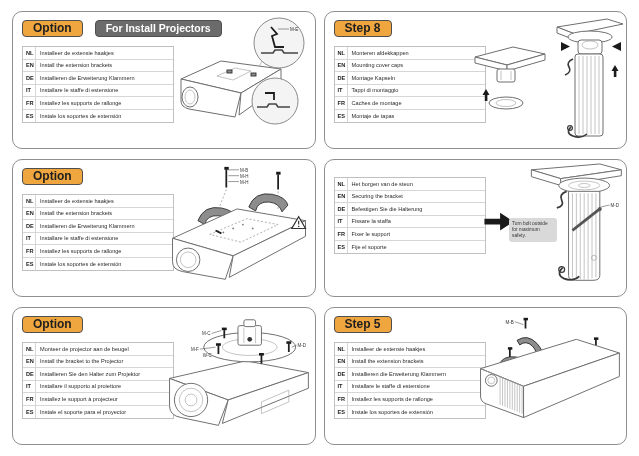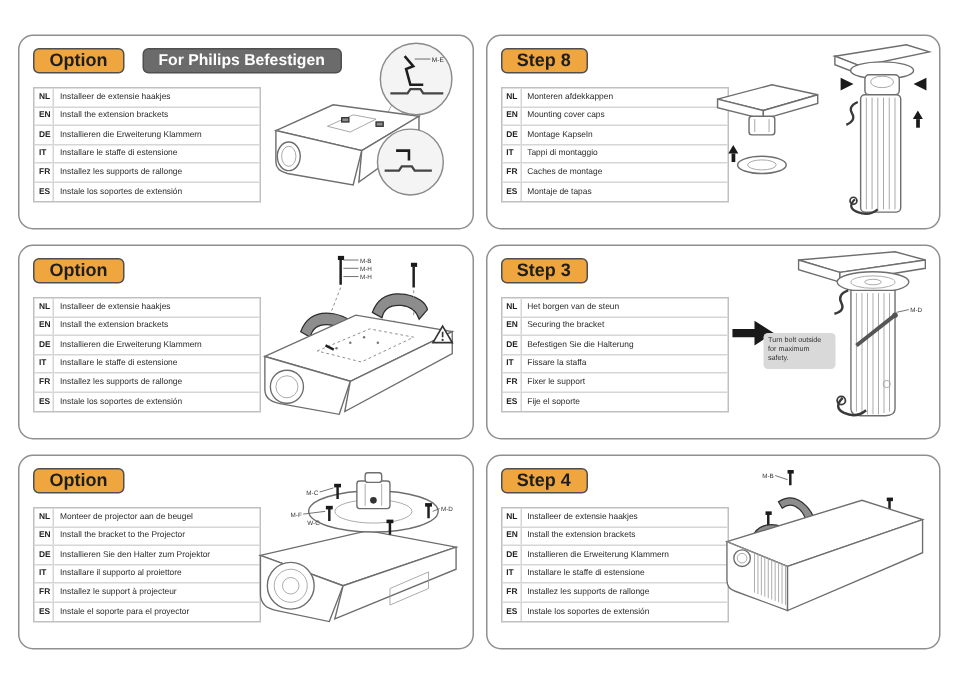--- a/index.html
+++ b/index.html
@@ -1,17 +1,17 @@
 <!DOCTYPE html>
 <html><head>
 <meta charset="utf-8">
 <style>
   * { margin:0; padding:0; box-sizing:border-box; }
   body { width:639px; height:456px; background:#ffffff; font-family:"Liberation Sans", sans-serif; overflow:hidden; }
-  .page { width:639px; height:456px; padding:23px 12px; display:grid; grid-template-columns:1fr 1fr; grid-template-rows:1fr 1fr 1fr; gap:10px 8px; background:#fff; }
+  .page { width:639px; height:456px; padding:11px 12px; display:grid; grid-template-columns:1fr 1fr; grid-template-rows:1fr 1fr 1fr; gap:10px 8px; background:#fff; }
   .panel { position:relative; border:1.5px solid #8f8f8f; border-radius:10px; background:#fff; padding:8px 9px; overflow:hidden; }
   .badges { display:flex; gap:12px; align-items:center; }
   .badge { border:1.5px solid #4f4f4f; border-radius:4px; padding:0 10px; height:17px; line-height:15px; font-size:12px; font-weight:bold; color:#1e1e1e; }
   .badge.orange { background:#F0A63E; }
   .badge.gray { background:#6B6B6B; color:#ffffff; font-weight:600; font-size:10.5px; line-height:15px; }
   .lang-table { margin-top:9px; width:152px; border:1px solid #c0c0c0; background:#fff; }
   .lang-row { display:flex; align-items:center; height:12.5px; border-bottom:1px solid #d6d6d6; }
   .lang-row:last-child { border-bottom:none; }
   .lang-code { flex:0 0 13px; font-weight:700; font-size:5.6px; color:#222; padding-left:3px; border-right:1px solid #d6d6d6; height:100%; display:flex; align-items:center; }
   .lang-text { font-size:5.6px; color:#2b2b2b; padding-left:4px; white-space:nowrap; }
@@ -29,21 +29,21 @@
   .note-box { position:absolute; left:36px; top:56px; width:48px; background:#d9d9d9; border-radius:3px; padding:3px 3px; font-size:4.8px; line-height:1.25; color:#333; }
 </style>
 </head>
 <body>
 
 <div class="page">
 
   <div class="panel">
     <div class="badges">
       <span class="badge orange">Option</span>
-      <span class="badge gray">For Philips Befestigen</span>
+      <span class="badge gray">For Install Projectors</span>
     </div>
     <div class="lang-table">
       <div class="lang-row">
           <span class="lang-code">NL</span>
           <span class="lang-text">Installeer de extensie haakjes</span>
         </div>
       <div class="lang-row">
           <span class="lang-code">EN</span>
           <span class="lang-text">Install the extension brackets</span>
         </div>
@@ -215,23 +215,20 @@
         <g>
           <polygon points="126,68 140,68 133,56" fill="#fff" stroke="#333" stroke-width="1.2"></polygon>
           <line x1="133" y1="60" x2="133" y2="64" stroke="#333" stroke-width="1.2"></line>
           <circle cx="133" cy="66" r="0.8" fill="#333"></circle>
         </g>
       </svg>
     </div>
   </div>
 
   <div class="panel">
-    <div class="badges">
-      <span class="badge orange">Step 3</span>
-    </div>
     <div class="lang-table">
       <div class="lang-row">
           <span class="lang-code">NL</span>
           <span class="lang-text">Het borgen van de steun</span>
         </div>
       <div class="lang-row">
           <span class="lang-code">EN</span>
           <span class="lang-text">Securing the bracket</span>
         </div>
       <div class="lang-row">
@@ -349,21 +346,21 @@
         <text x="36" y="42" text-anchor="end">M-F</text>
         <text x="40" y="48">W-C</text>
         <line class="lead" x1="131" y1="38" x2="136" y2="36"></line>
         <text x="137" y="38">M-D</text>
       </svg>
     </div>
   </div>
 
   <div class="panel">
     <div class="badges">
-      <span class="badge orange">Step 4</span>
+      <span class="badge orange">Step 5</span>
     </div>
     <div class="lang-table">
       <div class="lang-row">
           <span class="lang-code">NL</span>
           <span class="lang-text">Installeer de extensie haakjes</span>
         </div>
       <div class="lang-row">
           <span class="lang-code">EN</span>
           <span class="lang-text">Install the extension brackets</span>
         </div>

